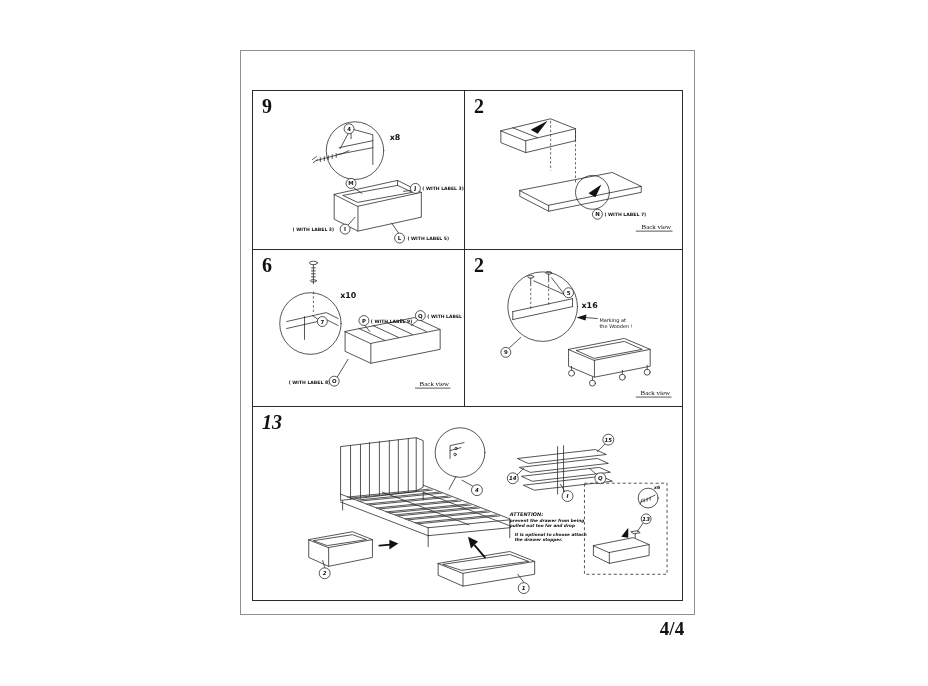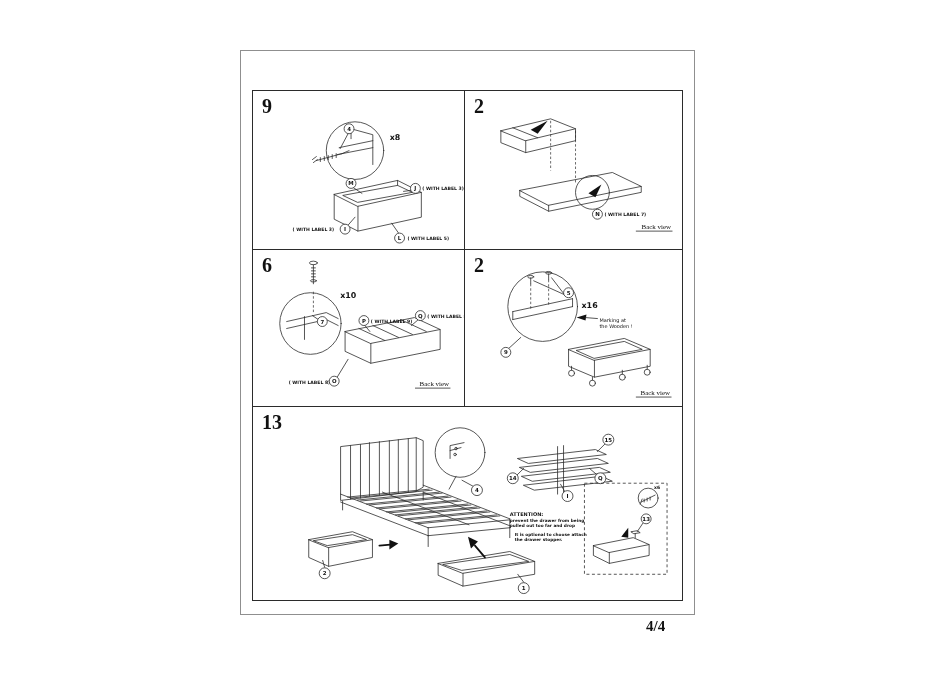--- a/index.html
+++ b/index.html
@@ -2,24 +2,24 @@
 <html><head>
 <meta charset="utf-8">
 <style>
   * { margin:0; padding:0; box-sizing:border-box; }
   html,body { width:928px; height:686px; background:#ffffff; font-family:"Liberation Sans",sans-serif; position:relative; overflow:hidden; }
   .sheet { position:absolute; left:240px; top:50px; width:455px; height:565px; border:1px solid #8f8f8f; background:#fff; }
   .grid { position:absolute; left:11px; top:39px; width:431px; height:511px; border:1px solid #2b2b2b; display:grid; grid-template-columns:49.4% 50.6%; grid-template-rows:159px 157px 1fr; }
   .panel { position:relative; background:#fff; }
   .p9,.p11 { border-right:1px solid #2b2b2b; }
   .p9,.p10,.p11,.p12 { border-bottom:1px solid #2b2b2b; }
-  .p13 { grid-column:1 / span 2; }
+  .p13 { grid-column:1 / span 2;font-style:italic; }
   .step-num { position:absolute; left:9px; top:4px; font-family:"Liberation Serif",serif; font-weight:bold; font-size:20px; color:#111; z-index:2; }
   .panel svg { position:absolute; left:0; top:0; width:100%; height:100%; display:block; }
-  .footer { position:absolute; left:646px; top:618px; width:52px; font-family:"Liberation Serif",serif; font-weight:bold; font-size:15px; color:#111; }
+  .footer { position:absolute; left:646px; top:618px; width:52px; text-align:center; font-family:"Liberation Serif",serif; font-weight:bold; font-size:19px; color:#111; }
   
   .ln { fill:none; stroke:#2b2b2b; stroke-width:0.8; stroke-linejoin:round; stroke-linecap:round; }
   .thk { fill:none; stroke:#111; stroke-width:1.8; stroke-linecap:round; }
   .dash { fill:none; stroke:#2b2b2b; stroke-width:0.7; stroke-dasharray:2.5 2; }
   .dashbox { fill:none; stroke:#2b2b2b; stroke-width:0.8; stroke-dasharray:3 2.5; }
   .co { fill:#ffffff; stroke:#2b2b2b; stroke-width:0.8; }
   .arw { fill:#111; stroke:none; }
   text { font-family:"DejaVu Sans",sans-serif; fill:#111; }
   .cl { font-size:5.5px; font-weight:bold; text-anchor:middle; }
   .lbl { font-size:4.6px; font-weight:bold; }

